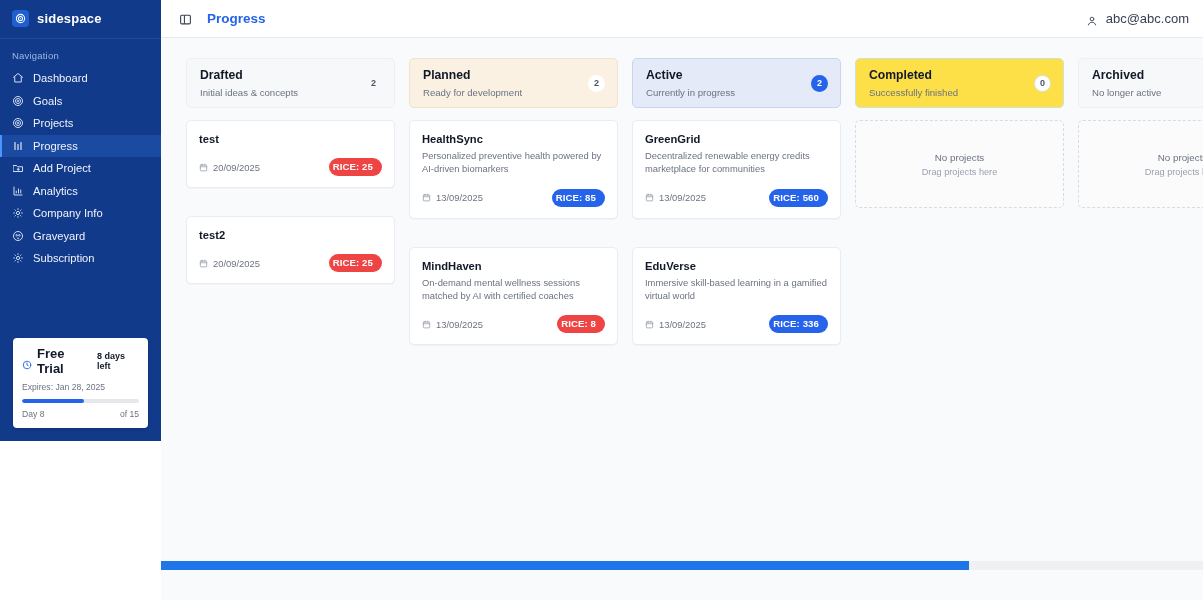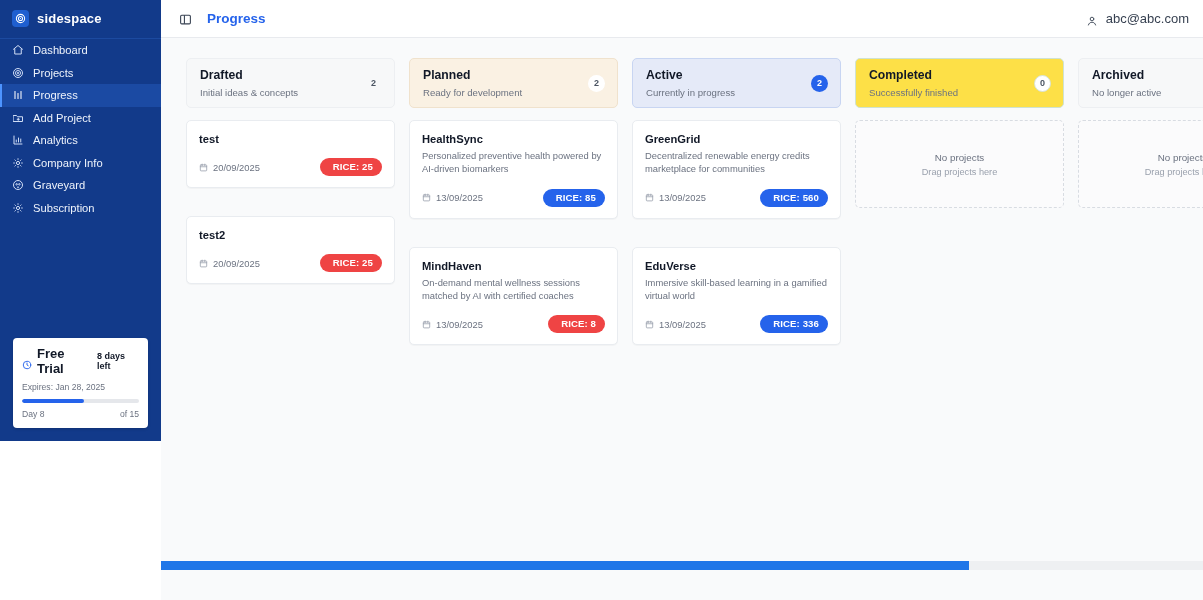--- a/index.html
+++ b/index.html
@@ -121,21 +121,21 @@
     padding: 12px 12px 11px 12px;
     box-shadow: 0 1px 1px rgba(16,24,40,.03);
     cursor: grab;
   }
   .card-title { font-size: 11.2px; font-weight: 700; color: #111827; }
   .card-desc { font-size: 9.4px; color: #6b7280; line-height: 1.42; margin-top: 4px; }
   .card-foot { display: flex; align-items: center; margin-top: 13px; }
   .card-date { display: flex; align-items: center; gap: 5px; font-size: 9.4px; color: #6b7280; }
   .cal-ico { width: 9px; height: 9px; flex: 0 0 9px; color: #9ca3af; }
   .rice {
-    margin-left: auto; border-radius: 11px; padding: 3px 9px 4px 13px;
+    margin-left: auto; border-radius: 11px; padding: 3px 9px 4px 4px;
     font-size: 9.6px; font-weight: 700; color: #fff; letter-spacing: .1px;
     white-space: nowrap;
   }
   .rice-red  { background: #ef4444; }
   .rice-blue { background: #2563eb; }
 
   .empty {
     border: 1px dashed #d8dce2; border-radius: 5px; background: #fbfbfc;
     height: 88px; display: flex; flex-direction: column;
     align-items: center; justify-content: center; gap: 4px;
@@ -161,33 +161,44 @@
       <span class="brand-mark">
         <svg width="11" height="11" viewBox="0 0 24 24" fill="none" stroke="#ffffff" stroke-width="2.2">
           <circle cx="12" cy="12" r="9"></circle>
             <circle cx="12" cy="12" r="4.5"></circle>
             <circle cx="12" cy="12" r="1.2" fill="#ffffff" stroke="none"></circle>
         </svg>
       </span>
       <span class="brand-name">sidespace</span>
     </div>
 
+    <div class="nav-label">Navigation</div>
 
     <nav class="nav-list">
 
       <div class="nav-item">
         <span class="nav-ico">
           <svg width="12" height="12" viewBox="0 0 24 24" fill="none" stroke="#dbe6fb" stroke-width="2" stroke-linecap="round" stroke-linejoin="round">
               <path d="M3 10.5 12 3l9 7.5"></path>
               <path d="M5.5 9.8V20h13V9.8"></path>
             </svg>
         </span>
         <span>Dashboard</span>
       </div>
 
+      <div class="nav-item">
+        <span class="nav-ico">
+          <svg width="12" height="12" viewBox="0 0 24 24" fill="none" stroke="#dbe6fb" stroke-width="2">
+              <circle cx="12" cy="12" r="9"></circle>
+              <circle cx="12" cy="12" r="5"></circle>
+              <circle cx="12" cy="12" r="1.4"></circle>
+            </svg>
+        </span>
+        <span>Goals</span>
+      </div>
 
       <div class="nav-item">
         <span class="nav-ico">
           <svg width="12" height="12" viewBox="0 0 24 24" fill="none" stroke="#dbe6fb" stroke-width="2">
               <circle cx="12" cy="12" r="9"></circle>
               <circle cx="12" cy="12" r="5"></circle>
               <circle cx="12" cy="12" r="1.4"></circle>
             </svg>
         </span>
         <span>Projects</span>

